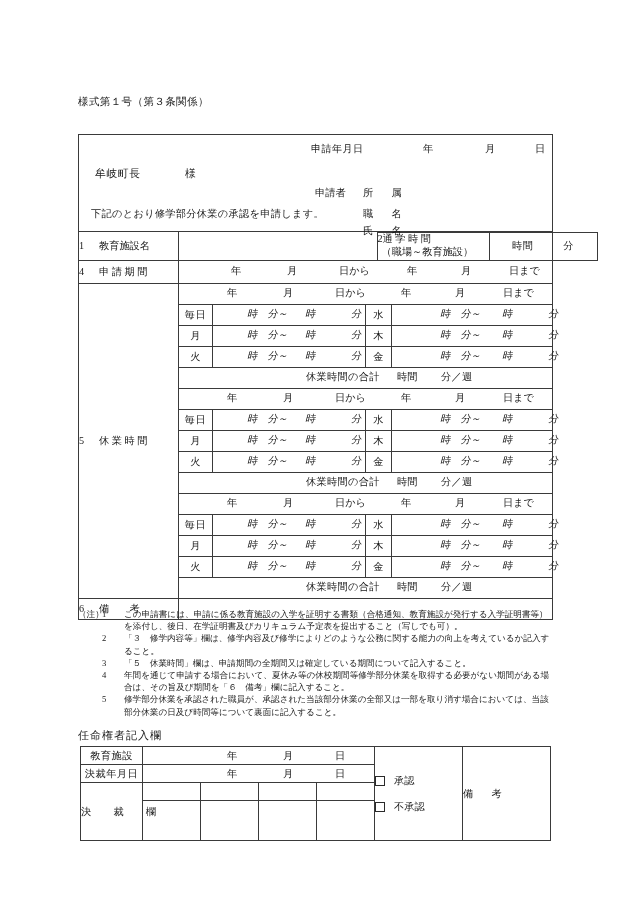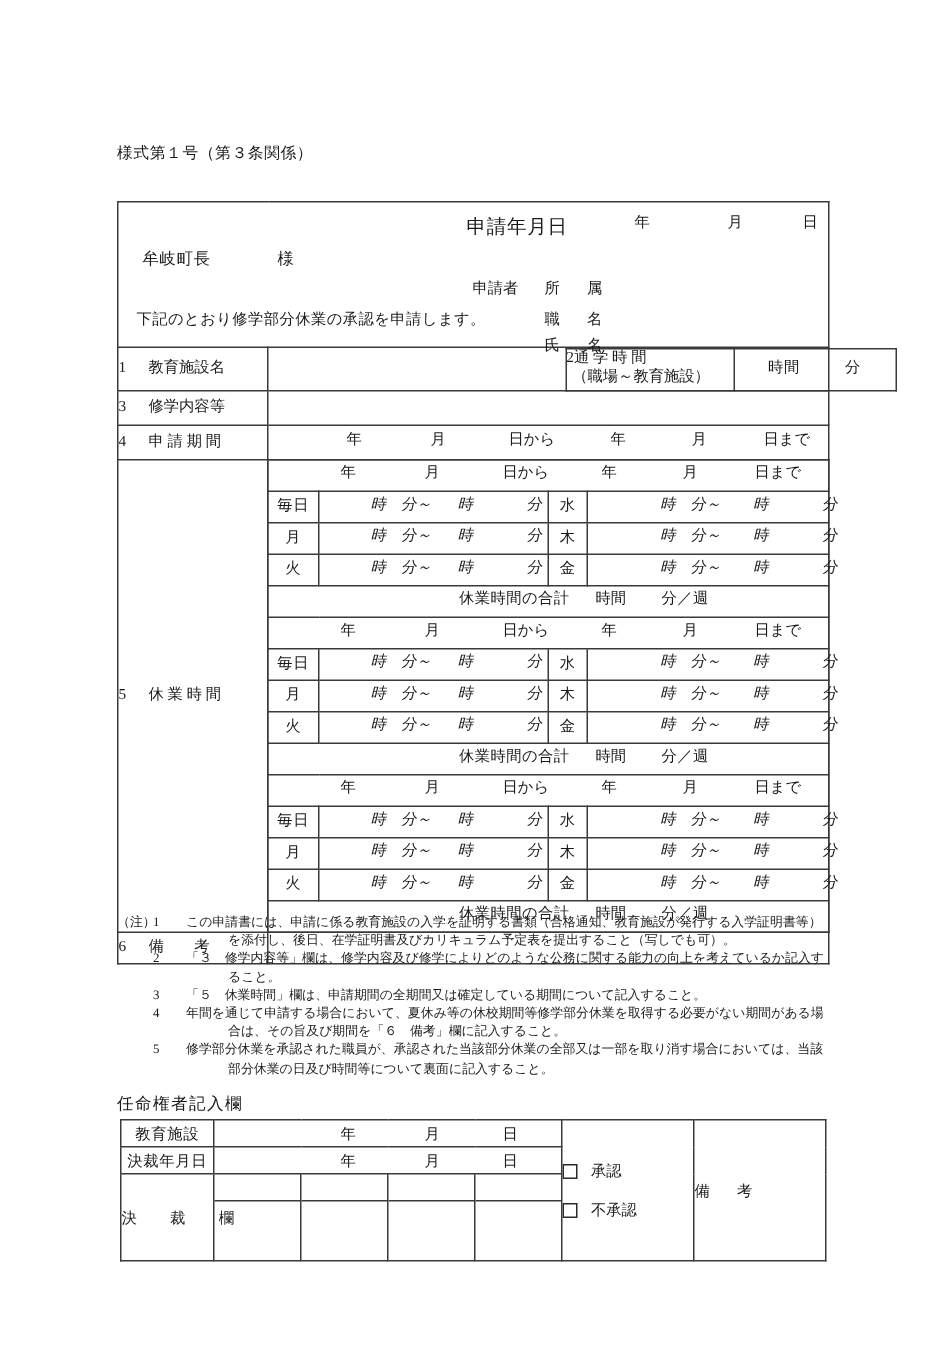--- a/index.html
+++ b/index.html
@@ -62,21 +62,21 @@
   }
 
   
   .addr-cell {
     height: 96px;
     position: relative;
   }
   .addr-appdate {
     position: absolute;
     left: 232px; top: 8px;
-    font-size: 13px;
+    font-size: 10px;
     letter-spacing: 0.5px;
     white-space: nowrap;
   }
   .addr-y { position: absolute; left: 344px; top: 8px; font-size: 10.2px; }
   .addr-m { position: absolute; left: 406px; top: 8px; font-size: 10.2px; }
   .addr-d { position: absolute; left: 456px; top: 8px; font-size: 10.2px; }
 
   .addr-mayor {
     position: absolute;
     left: 16px; top: 32px;
@@ -247,21 +247,20 @@
     width: 22px;
     text-align: left;
   }
   .note-body {
     flex: 1 1 auto;
     white-space: normal;
   }
   .note-cont {
     padding-left: 46px;
     white-space: normal;
-    margin-left: 28px;
   }
 
   
   .appointer-title {
     position: absolute;
     left: 78px;
     top: 728px;
     font-size: 11px;
     letter-spacing: 1px;
     white-space: nowrap;
@@ -379,26 +378,20 @@
             </td>
             <td class="jikanfun">
               <span>時間</span><span class="gap"></span><span>分</span>
             </td>
           </tr>
         </tbody>
             </table>
       </td>
     </tr>
 
-    <tr>
-      <td class="lbl row-h22">
-        <span class="num">3</span><span>修学内容等</span>
-      </td>
-      <td></td>
-    </tr>
 
     <tr>
       <td class="lbl row-h22">
         <span class="num">4</span><span>申 請 期 間</span>
       </td>
       <td class="period">
         <span class="p-y1">年</span>
         <span class="p-m1">月</span>
         <span class="p-d1">日から</span>
         <span class="p-y2">年</span>

